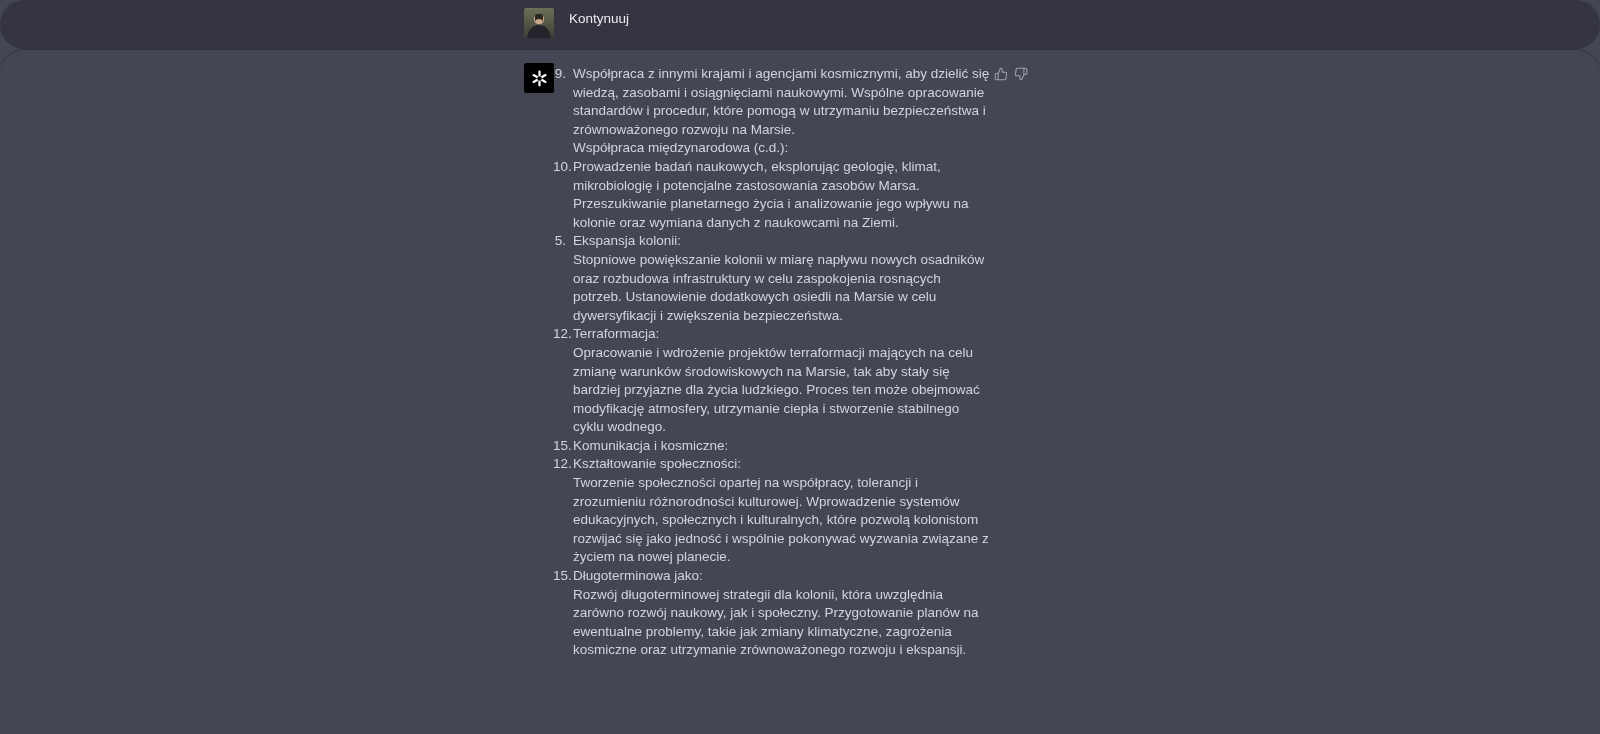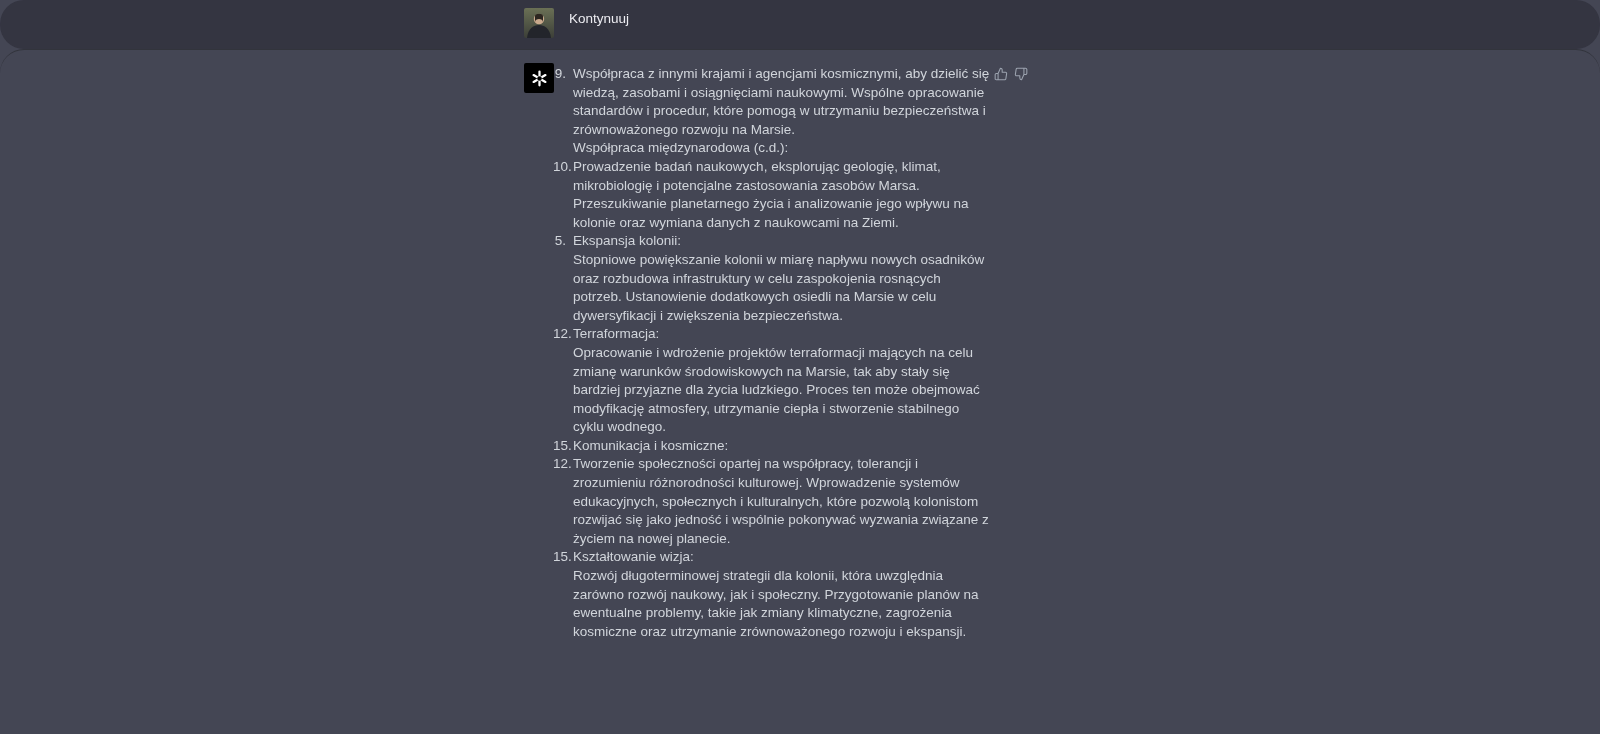--- a/index.html
+++ b/index.html
@@ -168,26 +168,27 @@
     <div>Opracowanie i wdrożenie projektów terraformacji mających na celu zmianę warunków środowiskowych na Marsie, tak aby stały się bardziej przyjazne dla życia ludzkiego. Proces ten może obejmować modyfikację atmosfery, utrzymanie ciepła i stworzenie stabilnego cyklu wodnego.</div>
   </li>
 
   <li>
     <span class="num">15.</span>
     <div>Komunikacja i kosmiczne:</div>
   </li>
 
   <li>
     <span class="num">12.</span>
+    <div>Kształtowanie społeczności:</div>
     <div>Tworzenie społeczności opartej na współpracy, tolerancji i zrozumieniu różnorodności kulturowej. Wprowadzenie systemów edukacyjnych, społecznych i kulturalnych, które pozwolą kolonistom rozwijać się jako jedność i wspólnie pokonywać wyzwania związane z życiem na nowej planecie.</div>
   </li>
 
   <li>
     <span class="num">15.</span>
-    <div>Kształtowanie wizja:</div>
+    <div>Długoterminowa jako:</div>
     <div>Rozwój długoterminowej strategii dla kolonii, która uwzględnia zarówno rozwój naukowy, jak i społeczny. Przygotowanie planów na ewentualne problemy, takie jak zmiany klimatyczne, zagrożenia kosmiczne oraz utrzymanie zrównoważonego rozwoju i ekspansji.</div>
   </li>
 </ol>
 
       </div>
 
       <div class="feedback">
         <button class="fb-btn">
           <svg viewBox="0 0 24 24" fill="none" stroke="currentColor" stroke-width="1.8" stroke-linejoin="round" stroke-linecap="round">
             <path d="M14 9V5a3 3 0 0 0-3-3l-4 9v11h11.28a2 2 0 0 0 2-1.7l1.38-9a2 2 0 0 0-2-2.3zM7 22H4a2 2 0 0 1-2-2v-7a2 2 0 0 1 2-2h3"></path>

